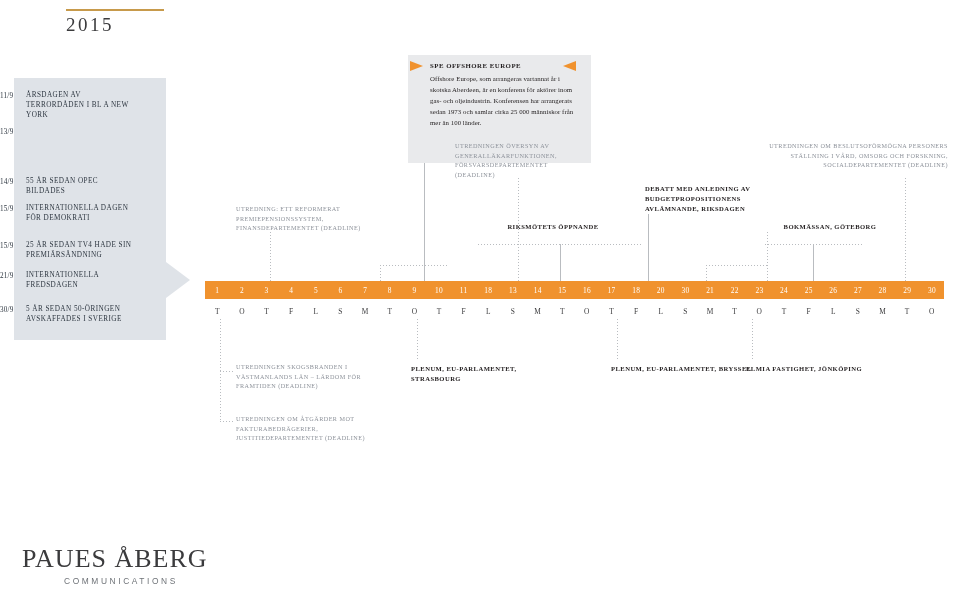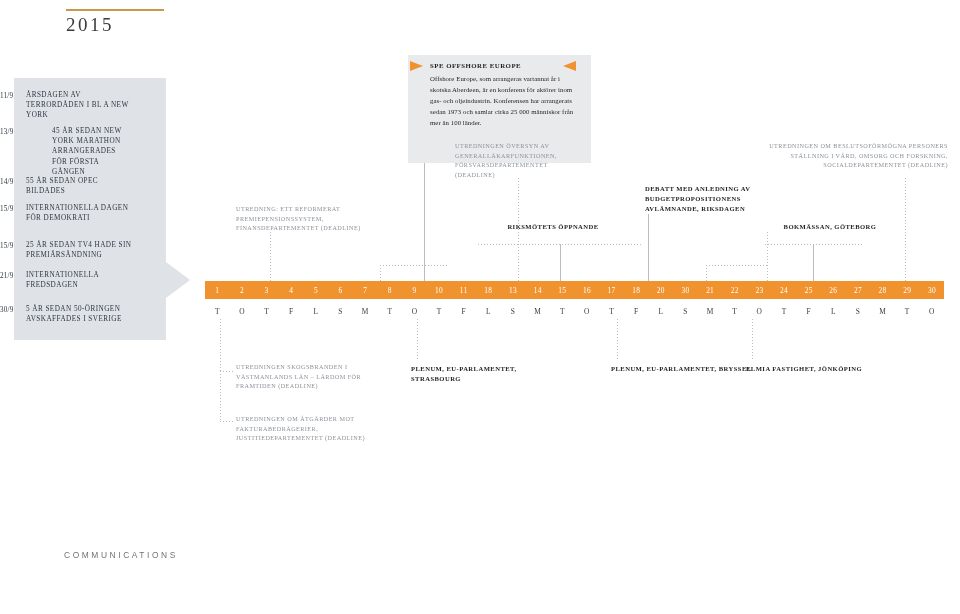--- a/index.html
+++ b/index.html
@@ -201,21 +201,20 @@
 
 <div id="sidebar"></div>
 <div id="sidebar-arrow"></div>
 
 <div class="side-row" style="top:90px;">
   <span class="side-date">11/9</span>
   <span class="side-text">Årsdagen av terrordåden i bl a New York</span>
 </div>
 <div class="side-row" style="top:126px;gap:26px;">
   <span class="side-date">13/9</span>
-  <span class="side-text">45 år sedan New York Marathon arrangerades för första gången</span>
 </div>
 <div class="side-row" style="top:176px;">
   <span class="side-date">14/9</span>
   <span class="side-text">55 år sedan OPEC bildades</span>
 </div>
 <div class="side-row" style="top:203px;">
   <span class="side-date">15/9</span>
   <span class="side-text">Internationella dagen för demokrati</span>
 </div>
 <div class="side-row" style="top:240px;">
@@ -341,14 +340,15 @@
 <div class="anno dark" style="left:611px; top:364px; width:150px;">Plenum, EU-parlamentet, Bryssel</div>
 
 <div class="vdot" style="left:752px; top:319px; height:40px;"></div>
 <div class="anno dark" style="left:746px; top:364px; width:130px;">Elmia Fastighet, Jönköping</div>
 
 <div class="vdot" style="left:220px; top:371px; height:50px;"></div>
 <div class="hdot" style="left:220px; top:421px; width:14px;"></div>
 <div class="anno grey" style="left:236px; top:414px; width:160px;">Utredningen om åtgärder mot fakturabedrägerier, Justitiedepartementet (deadline)</div>
 
 <div id="logo">
+  <div id="logo-main">PAUES ÅBERG</div>
   <div id="logo-sub">COMMUNICATIONS</div>
 </div>
 
 </body></html>

